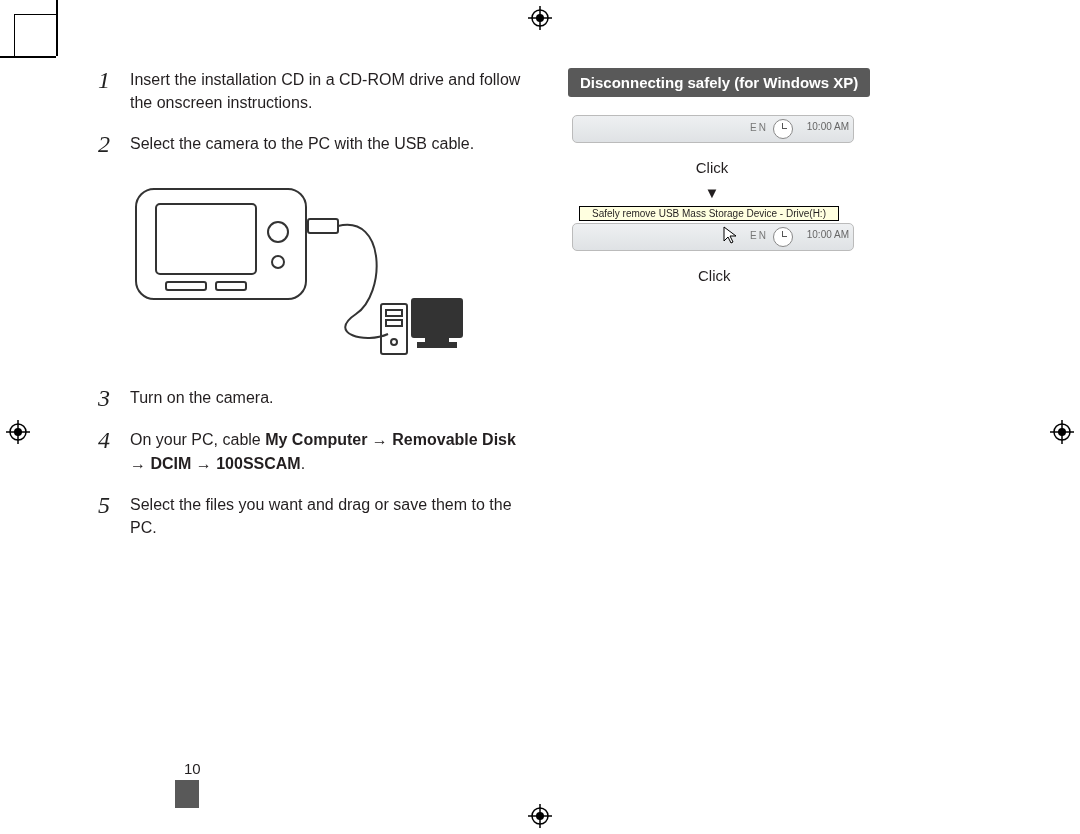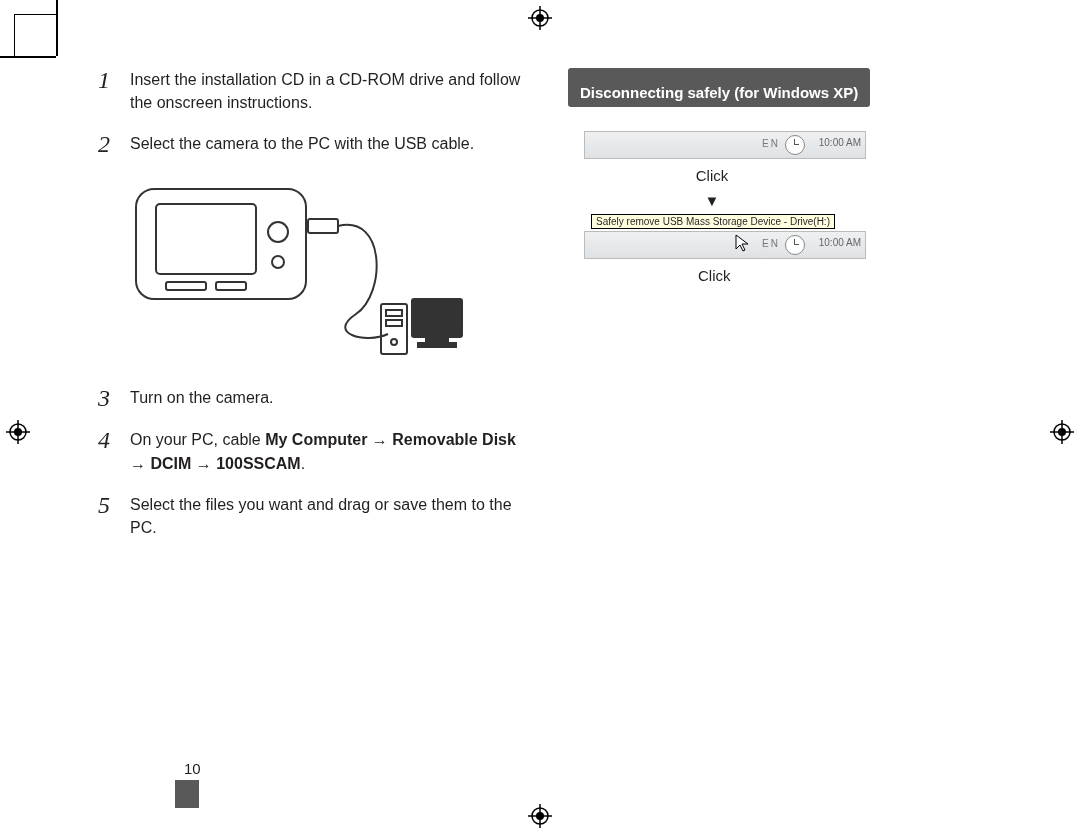--- a/index.html
+++ b/index.html
@@ -9,30 +9,30 @@
   .reg-mark{position:absolute;width:24px;height:24px}
   .reg-mark svg{display:block}
   .page{position:absolute;left:98px;top:68px;width:900px}
   h1{font-size:38px;font-weight:400;letter-spacing:-0.5px;margin:0 0 42px 0;font-family:Arial,Helvetica,sans-serif}
   .cols{display:flex;gap:40px}
   .col{flex:1;min-width:0}
   .step{display:flex;gap:14px;margin-bottom:18px;font-size:16px;line-height:1.45}
   .step .num{font-family:"Times New Roman",serif;font-style:italic;font-size:24px;line-height:1;min-width:18px;color:#222}
   .step .txt{flex:1}
   .illus{margin:4px 0 18px 28px}
-  .panel-title{display:inline-block;background:#595959;color:#fff;font-weight:bold;font-size:15px;padding:16px 12px 6px 12px;border-radius:3px;margin-bottom:24px}
-  .tray{width:280px;height:26px;border:1px solid #bbb;border-radius:0;background:linear-gradient(#eef0f2,#dfe2e5);position:relative;margin-left:16px}
+  .panel-title{display:inline-block;background:#595959;color:#fff;font-weight:bold;font-size:15px;padding:6px 12px 6px 12px;border-radius:3px;margin-bottom:18px}
+  .tray{width:280px;height:26px;border:1px solid #bbb;border-radius:5px;background:linear-gradient(#eef0f2,#dfe2e5);position:relative;margin-left:4px}
   .tray .clk{position:absolute;right:4px;top:5px;font-size:10px;color:#666}
   .tray .clk-icon{position:absolute;right:60px;top:3px;width:18px;height:18px;border:1px solid #888;border-radius:50%;background:#fff}
   .tray .clk-icon::before{content:"";position:absolute;left:8px;top:3px;width:1px;height:6px;background:#555}
   .tray .clk-icon::after{content:"";position:absolute;left:8px;top:8px;width:5px;height:1px;background:#555}
   .tray .ico-grp{position:absolute;right:85px;top:6px;font-size:10px;color:#777;letter-spacing:2px}
-  .click-label{text-align:center;font-size:15px;margin-top:8px;width:288px}
+  .click-label{text-align:center;font-size:15px;margin-top:16px;width:288px}
   .arrow-dn{text-align:center;font-size:15px;margin:8px 0 4px 0;width:288px}
-  .tooltip{position:absolute;left:6px;top:-18px;background:#ffffe0;border:1px solid #000;font-size:10px;padding:1px 4px;white-space:nowrap}
+  .tooltip{position:absolute;left:6px;top:-18px;background:#ffffe0;border:1px solid #000;font-size:10px;padding:1px 12px;white-space:nowrap}
   .tray2{position:relative;margin-top:22px}
   .cursor{position:absolute;left:150px;top:2px}
   .pg-num{position:absolute;left:184px;top:760px;font-size:15px}
   .pg-tab{position:absolute;left:175px;top:780px;width:24px;height:28px;background:#595959}
 </style>
 </head>
 <body>
 
 <div class="crop-tl"></div>
 <div class="ext-v"></div>

